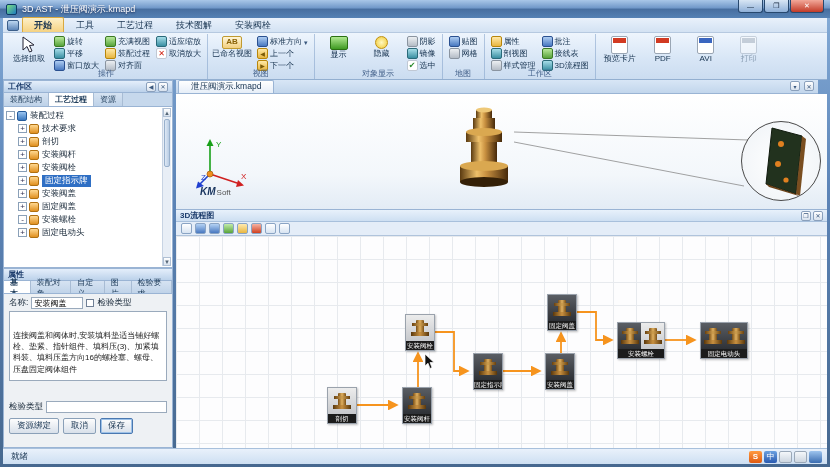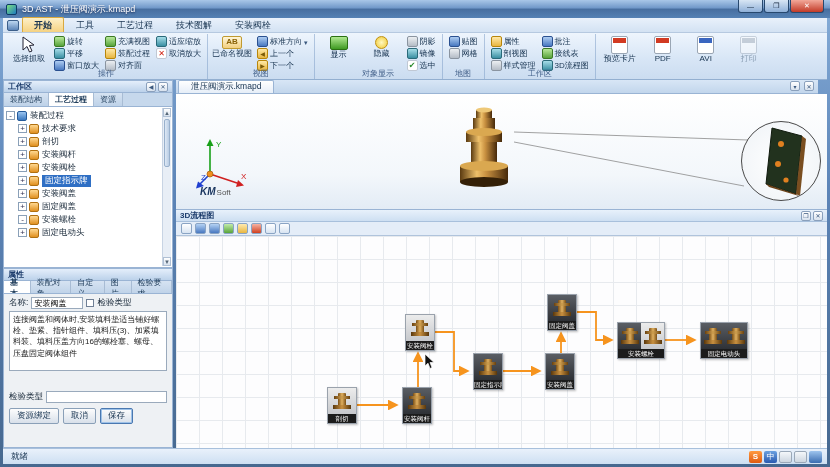--- a/index.html
+++ b/index.html
@@ -73,21 +73,21 @@
   .ticon.sub  { background:linear-gradient(#d0b0f0,#8050c0); border:1px solid #5a3490; }
   .tlabel.selected { background:#2f6fc4; color:#fff; padding:0 3px; }
   .tscroll { position:absolute; right:1px; top:1px; bottom:1px; width:9px; background:#e8eef6; border-left:1px solid #c8d4e4; font-size:6px; color:#567; }
   .tscroll .arr { height:9px; display:flex; align-items:center; justify-content:center; background:linear-gradient(#fff,#d8e2ee); border:1px solid #b0c0d4; }
   .tscroll .arr.dn { position:absolute; bottom:0; left:0; right:0; }
   .tthumb { position:absolute; left:1px; right:1px; top:11px; height:48px; background:linear-gradient(90deg,#dfe9f5,#b8cce4); border:1px solid #98b0cc; border-radius:2px; }
   .prop-body { position:absolute; left:3px; top:293px; width:170px; height:155px; background:#eef1f4; border:1px solid #9ab4d4; padding:3px 5px; font-size:8.5px; }
   .prow { display:flex; align-items:center; gap:3px; margin-bottom:2px; }
   .pinput { height:12px; border:1px solid #9aaabc; background:#fff; font-size:8px; padding:0 2px; font-family:inherit; }
   .cb { width:8px; height:8px; border:1px solid #708096; background:#fff; flex:none; }
-  .content-box { height:60px; background:#fff; border:1px solid #9aaabc; padding:2px 3px; font-size:8px; line-height:1.4; overflow:hidden; color:#222; }
+  .content-box { height:70px; background:#fff; border:1px solid #9aaabc; padding:18px 3px; font-size:8px; line-height:1.4; overflow:hidden; color:#222; }
   .pbtns { display:flex; gap:4px; margin-top:5px; }
   .pbtn { border:1px solid #8aa0b8; background:linear-gradient(#fdfdfd,#d8e0ea); border-radius:2px; padding:1px 7px; font-size:8.5px; color:#16324f; }
   .pbtn.primary { border-color:#4a78b0; box-shadow:0 0 0 1px #9ec2e8 inset; }
   
   .docbar { position:absolute; left:176px; right:12px; top:80px; height:14px; display:flex; align-items:flex-end;
     background:linear-gradient(#d8e6f6,#c2d6ec); border-bottom:1px solid #9ab4d4; }
   .doctab { height:13px; margin-left:2px; padding:0 12px; display:flex; align-items:center; font-size:8.5px; color:#16324f;
     background:linear-gradient(#fff,#e6eef8); border:1px solid #9ab4d4; border-bottom:none; border-radius:2px 2px 0 0; }
   .docbar .icons { position:absolute; right:4px; top:1px; display:flex; gap:2px; }
   .viewport { position:absolute; left:176px; right:3px; top:94px; height:116px; overflow:hidden;

